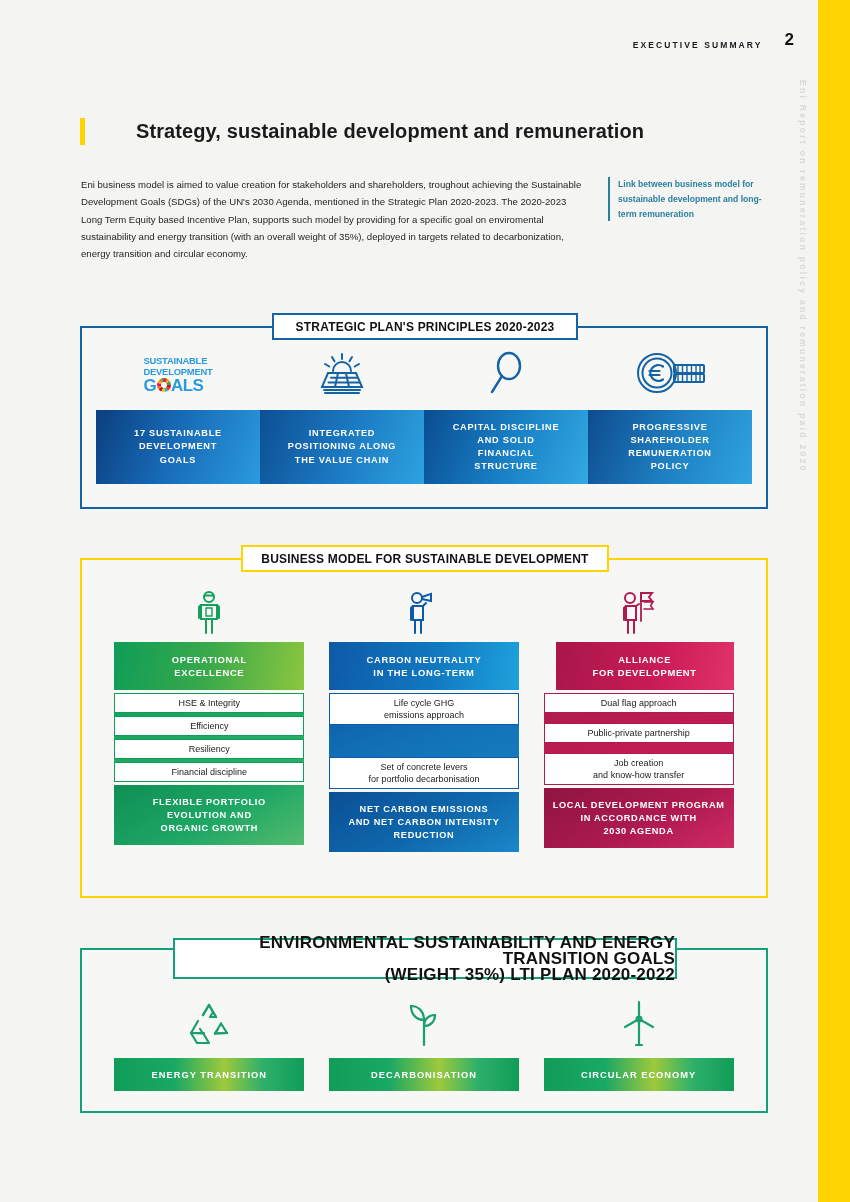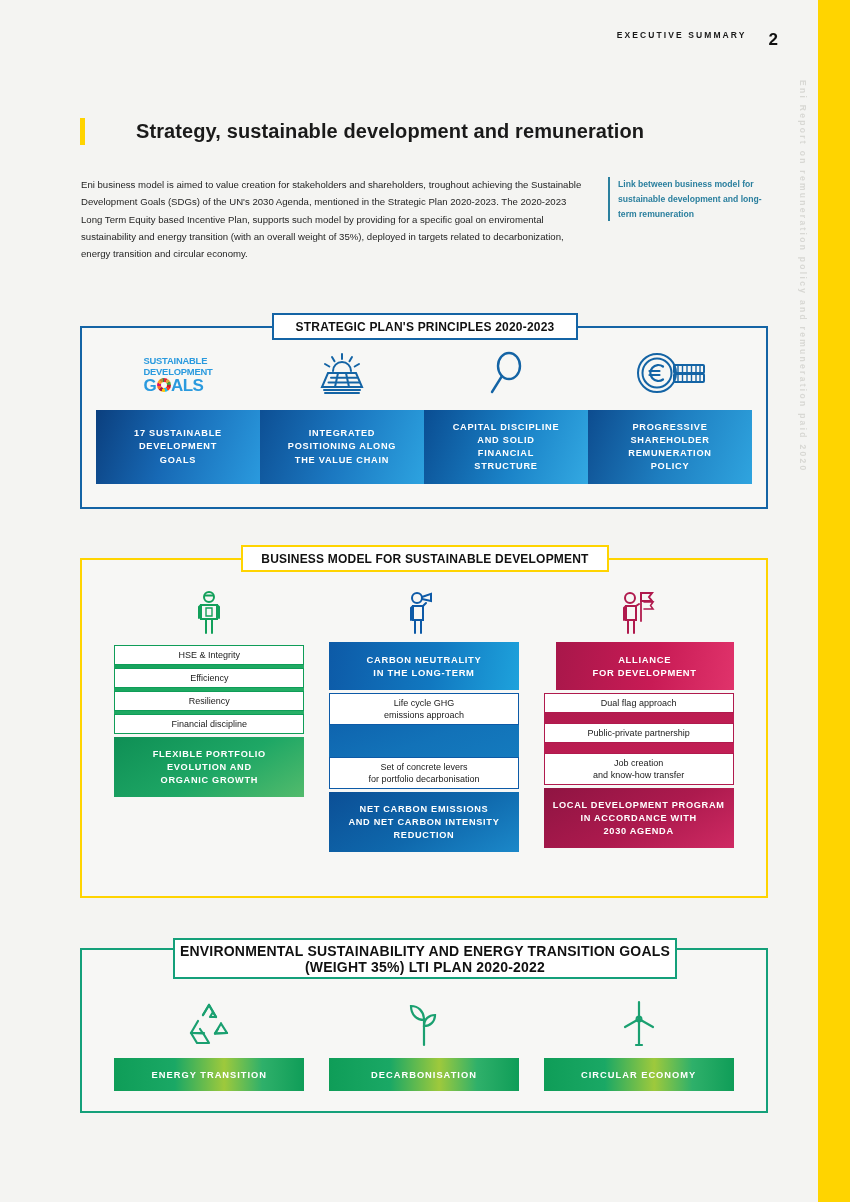--- a/index.html
+++ b/index.html
@@ -10,22 +10,22 @@
     position:relative;
     overflow:hidden;
     -webkit-font-smoothing:antialiased;
   }
   
   .yellow-bar{
     position:absolute;top:0;right:0;width:32px;height:1202px;
     background:#ffd400;
   }
   .page-header{
-    position:absolute;top:30px;right:72px;
-    display:flex;align-items:flex-start;gap:22px;
+    position:absolute;top:30px;right:56px;
+    display:flex;align-items:flex-end;gap:22px;
   }
   .header-label{
     font-size:8.5px;letter-spacing:2.1px;font-weight:700;color:#1a1a1a;
     text-transform:uppercase;
   }
   .page-number{
     font-size:17px;font-weight:700;color:#111;letter-spacing:0px;
   }
   .side-vertical{
     position:absolute;right:42px;top:80px;
@@ -137,21 +137,21 @@
   
   .r .b-head{background:linear-gradient(100deg,#a8174a 0%,#c81b55 55%,#e0336b 100%);margin-left:12px;}
   .r .b-body{background:linear-gradient(160deg,#ab1a4c 0%,#bd1d52 50%,#c62158 100%);}
   .r .b-chip{border:1.6px solid #b01a4d;}
   .r .b-foot{background:linear-gradient(150deg,#8f1442 0%,#ad1a4e 55%,#cf2a63 100%);}
 
   
   #sec-goals{left:80px;top:948px;width:688px;height:165px;border:2.5px solid #14a07a;}
   #sec-goals-title{
     top:938px;width:504px;height:41px;border:2.5px solid #14a07a;
-    font-size:14px;line-height:16px;letter-spacing:.2px;color:#111;
+    font-size:17px;line-height:16px;letter-spacing:.2px;color:#111;text-align:right;
   }
   .g-cols{position:absolute;left:0;top:0;width:100%;height:100%;
     display:flex;justify-content:space-around;padding:46px 20px 20px 20px;box-sizing:border-box;}
   .g-col{width:190px;display:flex;flex-direction:column;align-items:center;}
   .g-icon{height:56px;display:flex;align-items:center;justify-content:center;}
   .g-card{
     width:100%;height:33px;margin-top:6px;
     background:linear-gradient(90deg,#0f9d58 0%,#1aa865 32%,#9ec93c 58%,#2fb06a 78%,#0f9d58 100%);
     color:#fff;display:flex;align-items:center;justify-content:center;
     font-size:9.3px;letter-spacing:1px;font-weight:600;
@@ -244,20 +244,21 @@
         <svg width="34" height="46" viewBox="0 0 34 46" fill="none" stroke="#12a05a" stroke-width="2" stroke-linecap="round">
           <circle cx="17" cy="7" r="5"></circle>
           <path d="M13 5.5h8"></path>
           <path d="M9 15h16v14H9z"></path>
           <path d="M9 15l-2 2v11M25 15l2 2v11"></path>
           <path d="M14 29v14M20 29v14"></path>
           <path d="M14 18h6v8h-6z" stroke-width="1.4"></path>
         </svg>
       </div>
       <div class="b-stack">
+        <div class="b-head">OPERATIONAL<br>EXCELLENCE</div>
         <div class="b-body">
           <div class="b-chip" style="height:20px">HSE &amp; Integrity</div>
           <div class="b-chip" style="height:20px">Efficiency</div>
           <div class="b-chip" style="height:20px">Resiliency</div>
           <div class="b-chip" style="height:20px">Financial discipline</div>
         </div>
         <div class="b-foot">FLEXIBLE PORTFOLIO<br>EVOLUTION AND<br>ORGANIC GROWTH</div>
       </div>
     </div>
 

